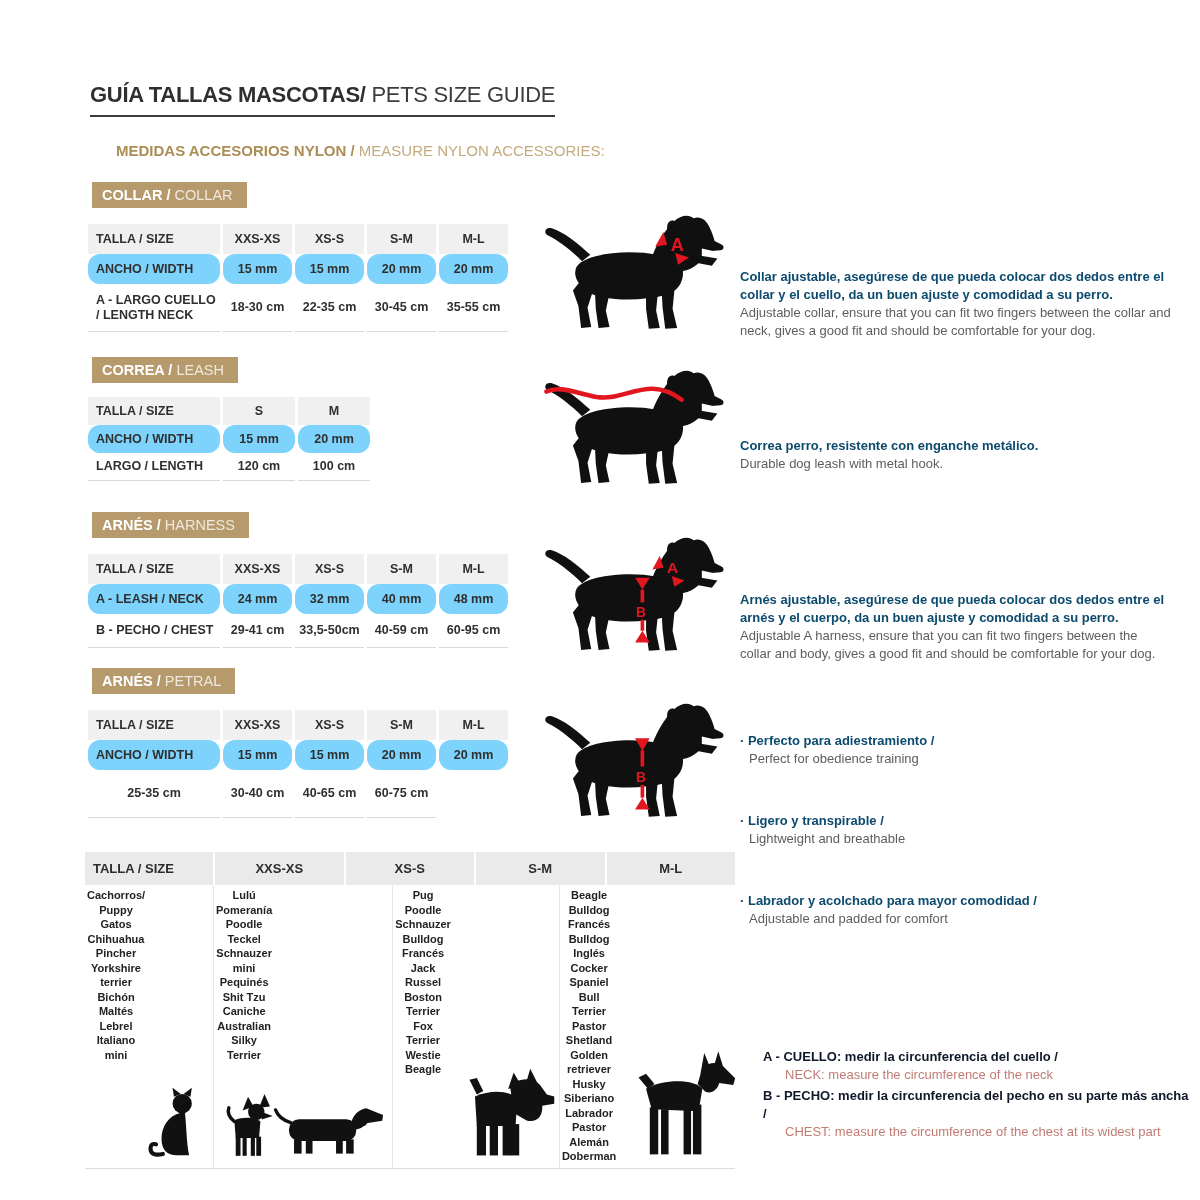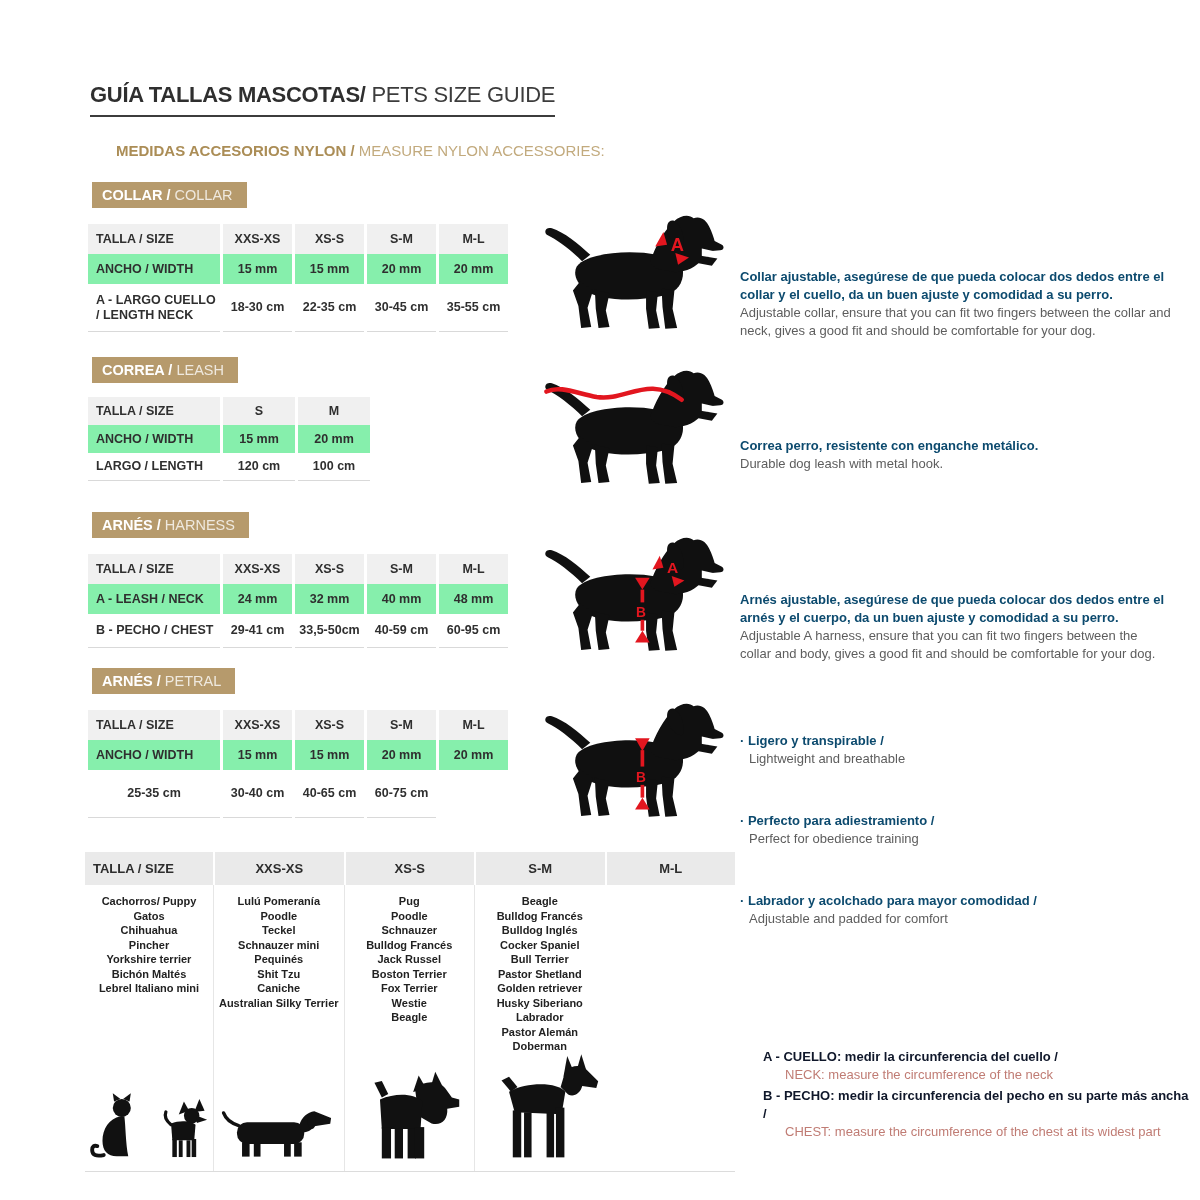--- a/index.html
+++ b/index.html
@@ -25,21 +25,21 @@
   .badge .lt { color:rgba(255,255,255,0.78); }
 
   
   .tbl { position:absolute; left:88px; display:grid; column-gap:3px;
          font-size:12.5px; font-weight:bold; color:#2f2f2f; line-height:15px; }
   .t5 { grid-template-columns:132px repeat(4, 69px); }
   .t3 { grid-template-columns:132px repeat(2, 72px); }
   .c { display:flex; align-items:center; justify-content:center; text-align:center; padding:3px 2px; }
   .lab { justify-content:flex-start; text-align:left; padding-left:8px; }
   .r1 { background:#f0f0f0; min-height:30px; }
-  .r2 { background:#86efac; min-height:30px; }
+  .r2 { background:#7dd3fc; min-height:30px;border-radius:12px; }
   .r3 { background:#ffffff; min-height:48px; border-bottom:1px solid #d9d9d9; }
   .h34 .r3 { min-height:34px; }
   .compact .r1, .compact .r2 { min-height:28px; }
   .compact .r3 { min-height:28px; }
 
   
   .dog { position:absolute; left:540px; width:192px; }
 
   
   .desc { position:absolute; left:740px; width:432px; font-size:13px; line-height:18px; }
@@ -49,21 +49,21 @@
   .bullets .es::before { content:"· "; }
   .bullets .en { padding-left:9px; }
 
   
   .btable { position:absolute; left:85px; top:852px; width:650px; }
   .bhead { display:grid; grid-template-columns:128px repeat(4,1fr); column-gap:2px; }
   .bhcell { background:#eaeaea; min-height:33px; display:flex; align-items:center;
             justify-content:center; font-weight:bold; font-size:13px; }
   .bhcell:first-child { justify-content:flex-start; padding-left:8px; }
   .bbody { display:grid; grid-template-columns:128px repeat(4,1fr); border-bottom:1px solid #dcdcdc; }
-  .bcell { min-height:270px; padding:9px 2px 4px; display:flex; flex-direction:column; }
+  .bcell { min-height:270px; padding:3px 2px 4px; display:flex; }
   .bcell + .bcell { border-left:1px solid #e6e6e6; }
   .blabel { align-items:center; justify-content:center; font-weight:bold; font-size:13px; display:flex; }
   .blabel span { width:62px; text-align:center; }
   .blist { font-size:11px; font-weight:bold; text-align:center; line-height:14.5px; color:#222; }
   .sil { margin-top:auto; display:flex; justify-content:center; align-items:flex-end; gap:8px; padding-bottom:2px; }
 
   
   .notes { position:absolute; left:763px; top:1048px; width:432px; font-size:13px; line-height:18px; }
   .nb { color:#0f172a; font-weight:bold; }
   .nl { color:#c07c74; padding-left:22px; margin-bottom:3px; }
@@ -221,26 +221,26 @@
       <path d="M104,44 L120,44 L112,58 Z"></path>
       <rect x="110" y="57" width="4" height="18"></rect>
       <text x="105" y="92" font-size="15" font-weight="bold">B</text>
       <rect x="110" y="95" width="4" height="14"></rect>
       <path d="M112,109 L120,122 L104,122 Z"></path>
     </g>
   </svg>
 
   <div class="desc bullets" style="top:688px">
     <div class="item">
+      <div class="es">Perfecto para adiestramiento /</div>
+      <div class="en">Perfect for obedience training</div>
+    </div>
+    <div class="item">
       <div class="es">Ligero y transpirable /</div>
       <div class="en">Lightweight and breathable</div>
-    </div>
-    <div class="item">
-      <div class="es">Perfecto para adiestramiento /</div>
-      <div class="en">Perfect for obedience training</div>
     </div>
     <div class="item">
       <div class="es">Labrador y acolchado para mayor comodidad /</div>
       <div class="en">Adjustable and padded for comfort</div>
     </div>
   </div>
 
   <div class="btable">
     <div class="bhead">
       <div class="bhcell">TALLA / SIZE</div>

